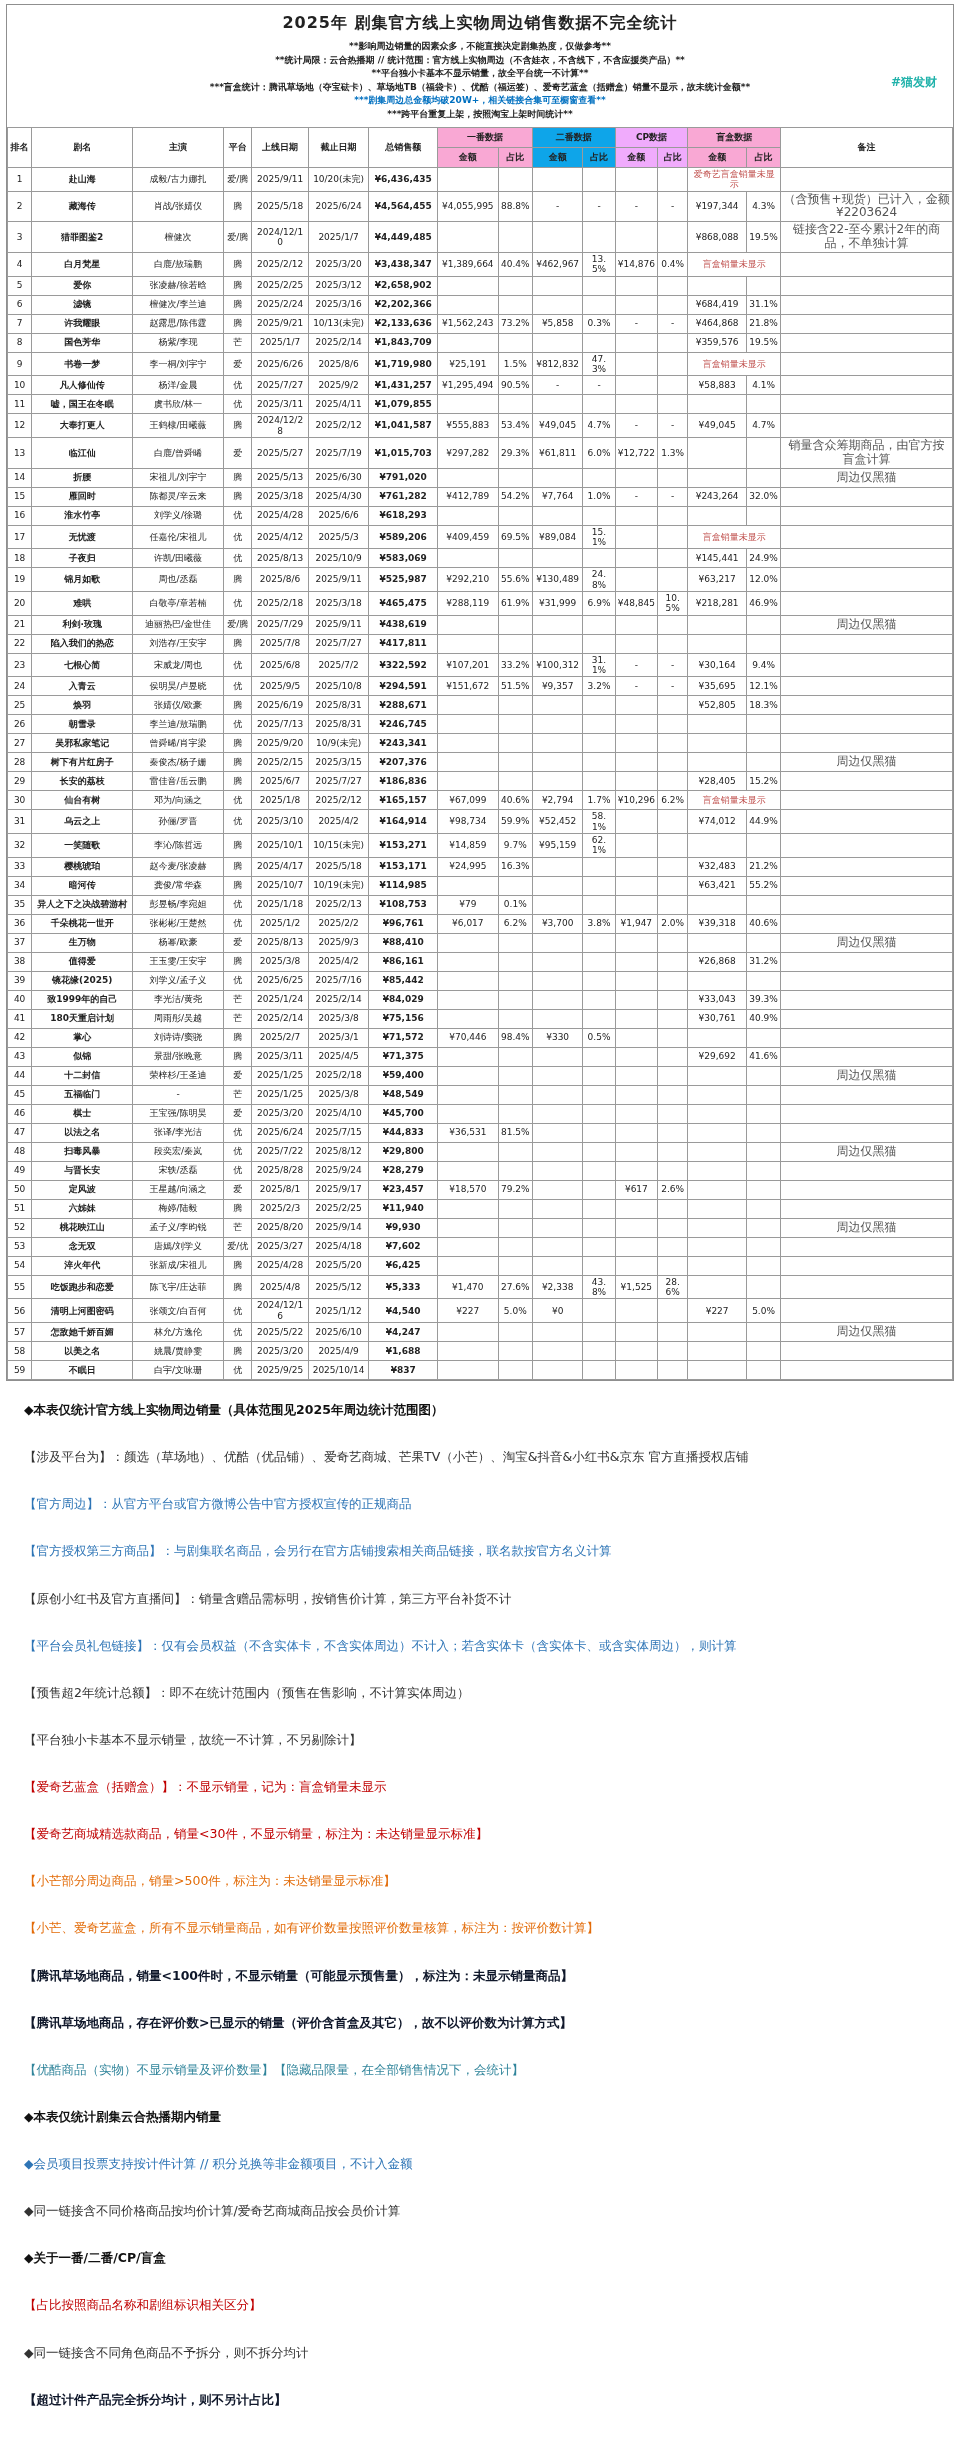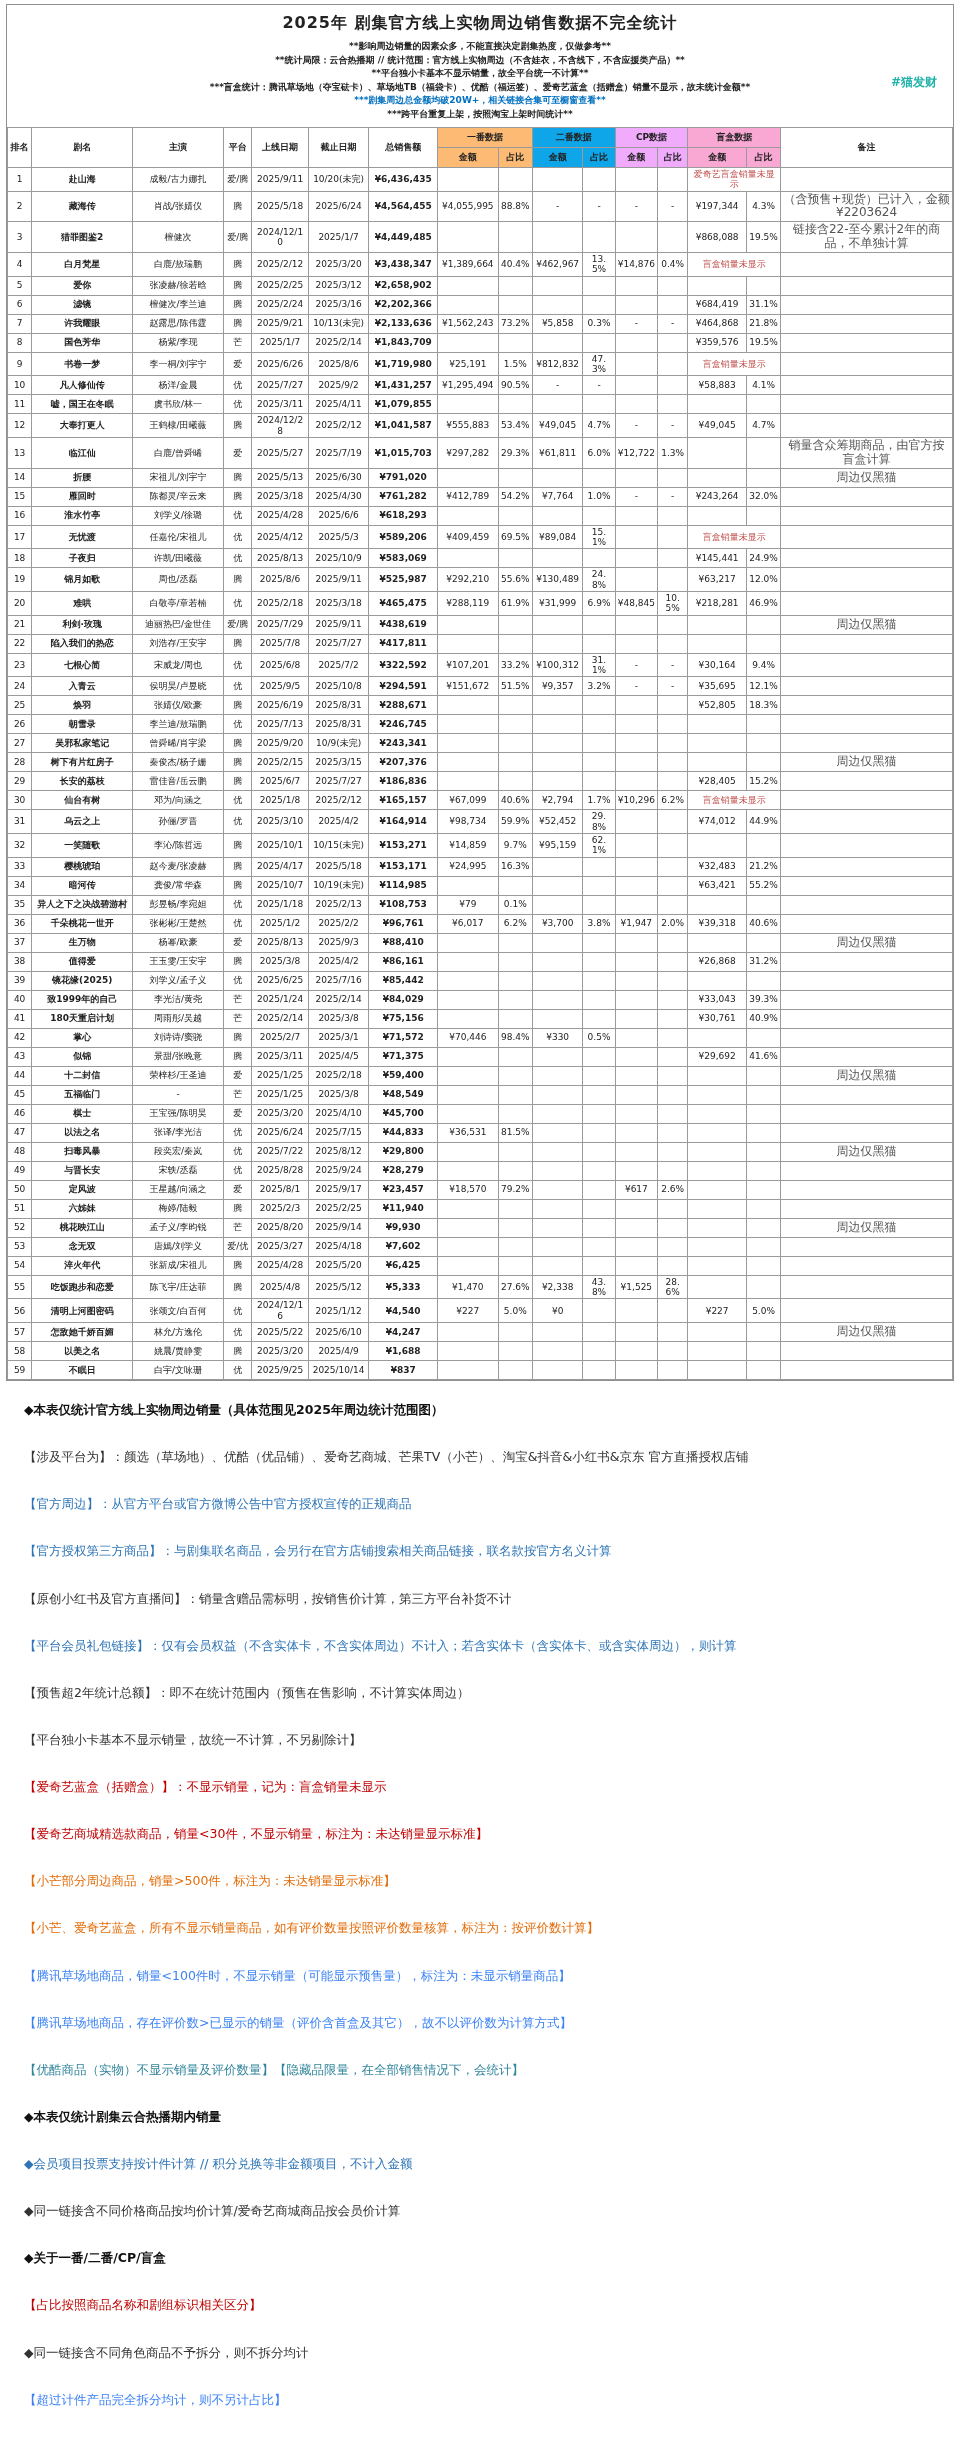--- a/index.html
+++ b/index.html
@@ -6,36 +6,36 @@
     font-family:"DejaVu Sans","Liberation Sans",sans-serif;color:#222;}
   .sheet{margin:4px 6px 0;border:1px solid #8f8f8f;}
   .title-row{text-align:center;font-size:16px;font-weight:bold;padding:8px 0 4px;letter-spacing:1px;}
   .notes{position:relative;text-align:center;padding:2px 0 6px;}
   .note-line{font-size:9px;font-weight:600;line-height:1.5;color:#222;}
   .note-line.c-blue{color:#0070c0;}
   .hashtag{position:absolute;right:16px;top:36px;color:#20b2aa;font-size:12px;font-weight:bold;cursor:pointer;}
   table{width:100%;border-collapse:collapse;table-layout:fixed;}
   th,td{border:1px solid #9a9a9a;font-size:9px;padding:1px 2px;text-align:center;vertical-align:middle;word-break:break-all;}
   thead th{font-weight:bold;padding:3px 1px;background:#fff;}
-  thead th.g1{background:#fdba74;}
+  thead th.g1{background:#f9a8d4;}
   thead th.g2{background:#0ea5e9;}
   thead th.gcp{background:#f0abfc;}
   thead th.gbb{background:#f9a8d4;}
   tbody td{height:16px;line-height:1.15;}
   td.c-name{font-weight:bold;}
   td.c-total{font-weight:bold;}
   td.c-remark{font-size:12px;color:#555;margin-top:28px;}
   td.bbspan{color:#c0504d;font-weight:400;}
   .footnotes{padding:20px 12px 6px;}
   .fn{font-size:12.5px;line-height:1.45;margin-bottom:29px;font-weight:500;color:#333;margin-left:12px;}
   .fn.c-black{color:#111;font-weight:700;}
   .fn.c-blue{color:#2e75b6;}
   .fn.c-red{color:#c00000;}
   .fn.c-orange{color:#e36c09;}
-  .fn.c-purple{color:#3b82f6;}
+  .fn.c-purple{color:#0f172a;font-weight:bold;}
   .fn.c-teal{color:#31859b;}
 </style>
 </head>
 <body>
 
 <div class="sheet">
   <div class="title-row">2025年 剧集官方线上实物周边销售数据不完全统计</div>
 
   <div class="notes">
     <div id="note-lines">
@@ -634,21 +634,21 @@
           <td>31</td>
           <td class="c-name">乌云之上</td>
           <td>孙俪/罗晋</td>
           <td>优</td>
           <td>2025/3/10</td>
           <td>2025/4/2</td>
           <td class="c-total">¥164,914</td>
           <td>¥98,734</td>
           <td>59.9%</td>
           <td>¥52,452</td>
-          <td>29.8%</td>
+          <td>58.1%</td>
           <td></td>
           <td></td>
           <td>¥74,012</td>
           <td>44.9%</td>
           <td class="c-remark"></td>
         </tr>
         <tr>
           <td>32</td>
           <td class="c-name">一笑随歌</td>
           <td>李沁/陈哲远</td>

